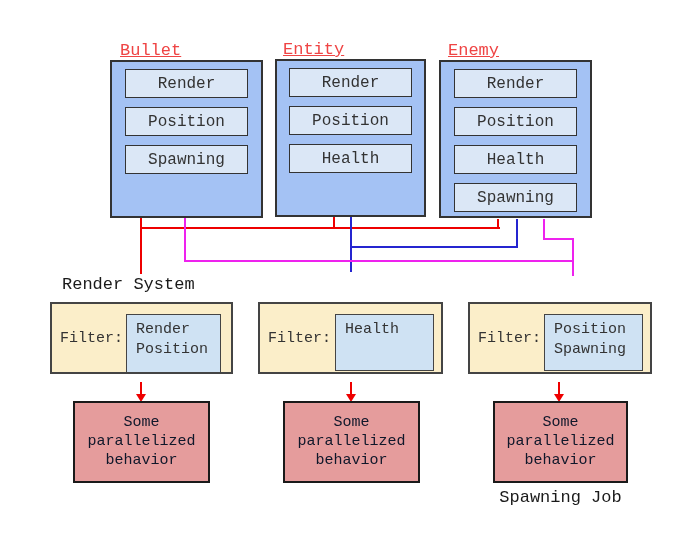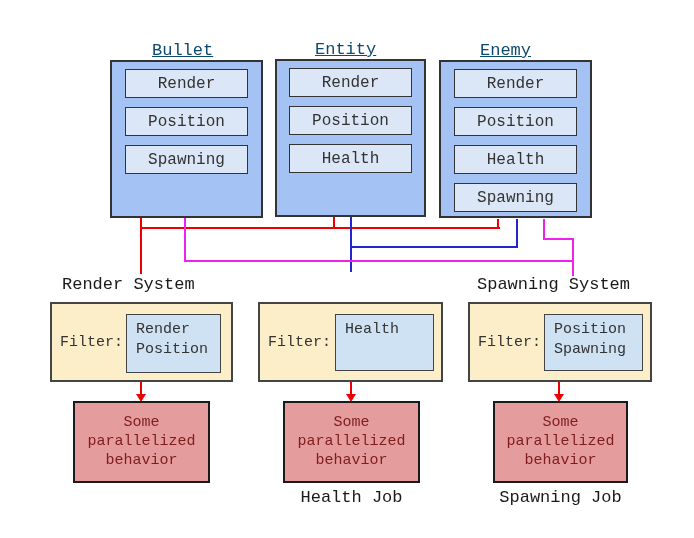--- a/index.html
+++ b/index.html
@@ -8,64 +8,64 @@
     position: relative; width: 694px; height: 538px; background: #ffffff;
     font-family: "Liberation Mono", "DejaVu Sans Mono", monospace; overflow: hidden;
   }
   .side-label {
     position: absolute; left: 48px; top: 101px;
     font-family: "Liberation Sans", "DejaVu Sans", sans-serif;
     font-size: 16px; line-height: 19px; color: #000;
   }
   .side-label span { display: block; }
   .entity-title {
-    position: absolute; font-size: 17px; color: #0c4a6e;
-    text-decoration: underline; white-space: nowrap; margin-left: 32px;
+    position: absolute; font-size: 17px; color: #ef4444;
+    text-decoration: underline; white-space: nowrap;
   }
   .entity-box {
     position: absolute; background: var(--entity_fill); border: 2px solid #333;
     padding-top: 7px;
   }
   .component {
     width: 123px; height: 29px; margin: 0 auto 9px auto;
     background: var(--component_fill); border: 1.5px solid #333;
     display: flex; align-items: center; justify-content: center;
     font-size: 16px; color: #333;
   }
   .seg { position: absolute; }
   .seg-red { background: var(--red); }
   .seg-blue { background: var(--blue); }
   .seg-magenta { background: var(--magenta); }
   .sys-label {
     position: absolute; top: 275px; font-size: 17px; color: #1a1a1a;
     white-space: nowrap;
   }
   .system-box {
-    position: absolute; top: 302px; height: 80px;
+    position: absolute; top: 302px; height: 72px;
     background: var(--system_fill); border: 2px solid #444;
   }
   .filter-label {
     position: absolute; left: 8px; top: 50%; transform: translateY(-50%);
     font-size: 15px; color: #333;
   }
   .filter-box {
     position: absolute; background: var(--filter_fill); border: 1.5px solid #444;
     font-size: 15px; line-height: 20px; color: #333; padding: 5px 0 0 9px;
   }
   .filter-box span { display: block; }
   .arrow-stem { position: absolute; width: 2px; height: 13px; top: 382px; background: var(--red); }
   .arrow-head {
     position: absolute; top: 394px; width: 0; height: 0;
     border-left: 5px solid transparent; border-right: 5px solid transparent;
     border-top: 8px solid var(--red);
   }
   .job-box {
     position: absolute; top: 401px; height: 82px;
     background: var(--job_fill); border: 2px solid #1a1a1a;
-    text-align: center; font-size: 15px; line-height: 19px; color: #7f1d1d;
+    text-align: center; font-size: 15px; line-height: 19px; color: #0f172a;
     padding-top: 10px;
   }
   .job-box span { display: block; }
   .job-label {
     position: absolute; top: 488px; font-size: 17px; color: #1a1a1a;
     text-align: center; white-space: nowrap;
   }
 </style>
 </head>
 <body>
@@ -132,23 +132,21 @@
       <span>Health</span>
     </div>
   </div>
   <div class="arrow-stem" style="left:350px;"></div>
   <div class="arrow-head" style="left:346px;"></div>
   <div class="job-box" style="left:283px; width:137px;">
     <span>Some</span>
     <span>parallelized</span>
     <span>behavior</span>
   </div>
-  <div class="job-label" style="left:283px; width:137px;">Health Job</div>
 
-  <div class="sys-label" style="left:477px;">Spawning System</div>
   <div class="system-box" style="left:468px; width:184px;">
     <div class="filter-label">Filter:</div>
     <div class="filter-box" style="left:74px; top:10px; width:99px; height:57px;">
       <span>Position</span>
       <span>Spawning</span>
     </div>
   </div>
   <div class="arrow-stem" style="left:558px;"></div>
   <div class="arrow-head" style="left:554px;"></div>
   <div class="job-box" style="left:493px; width:135px;">

